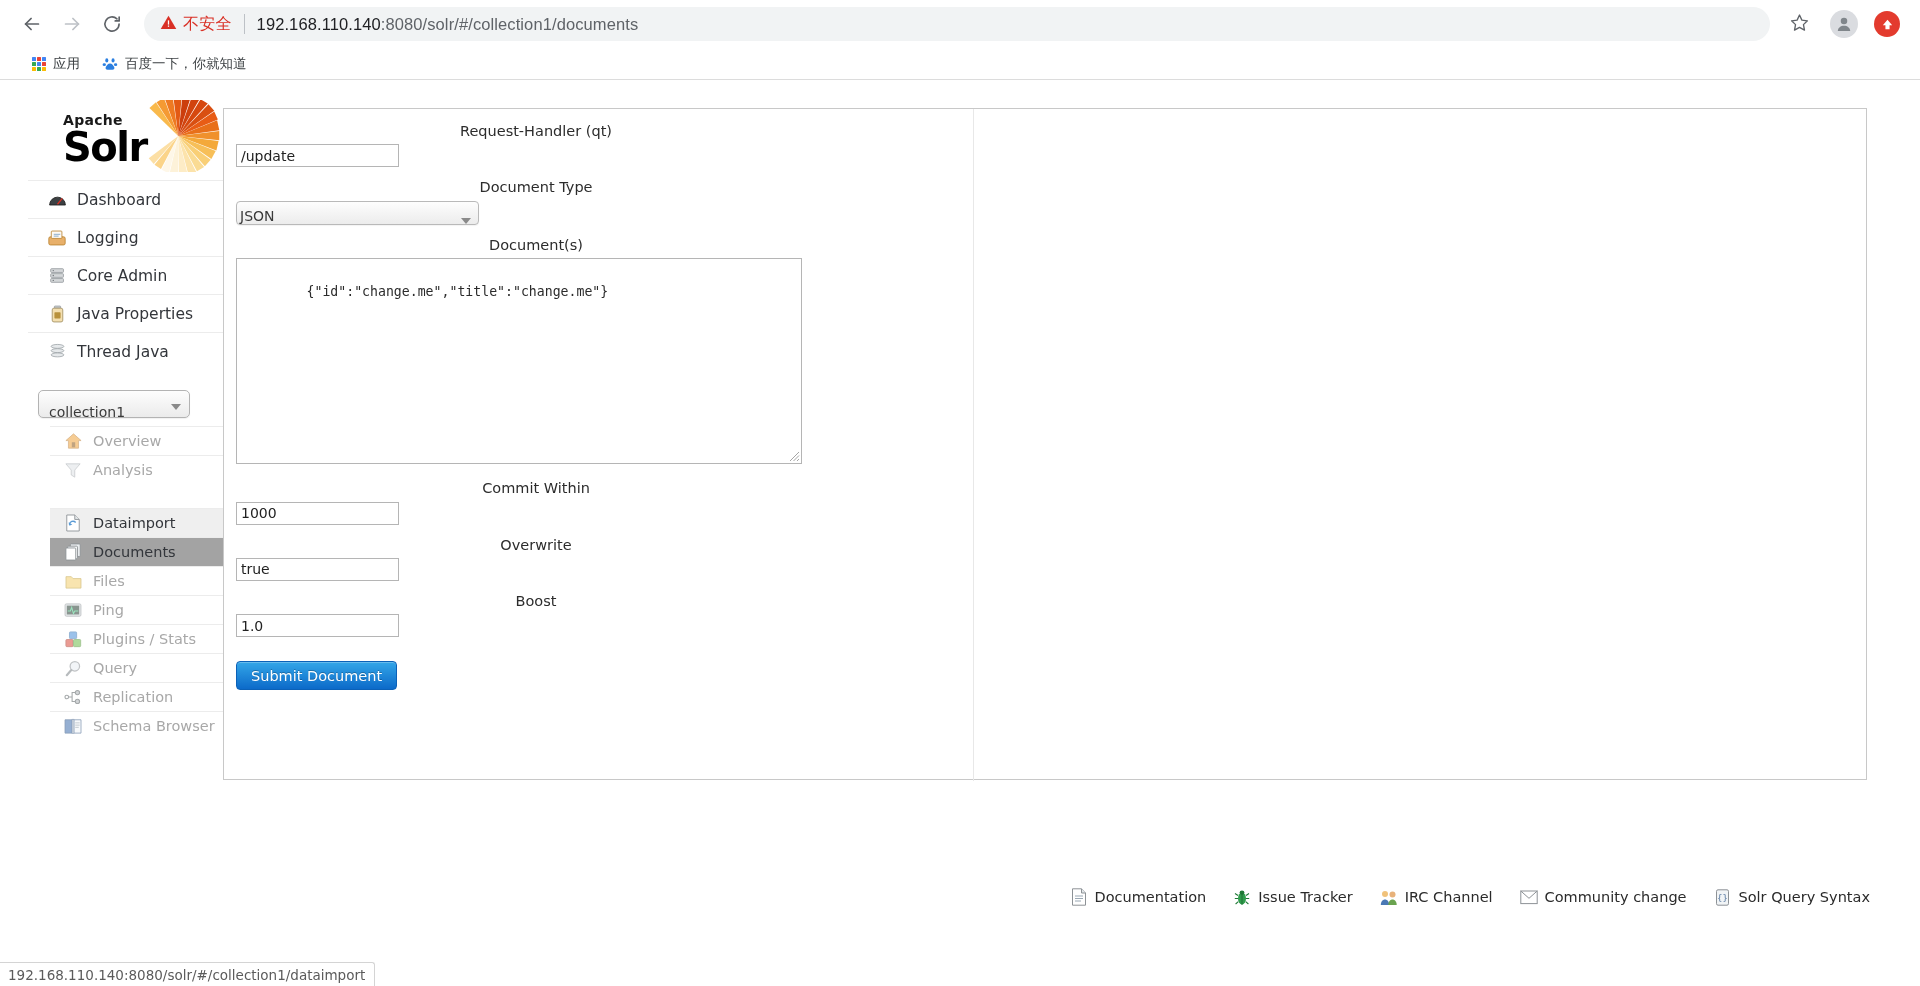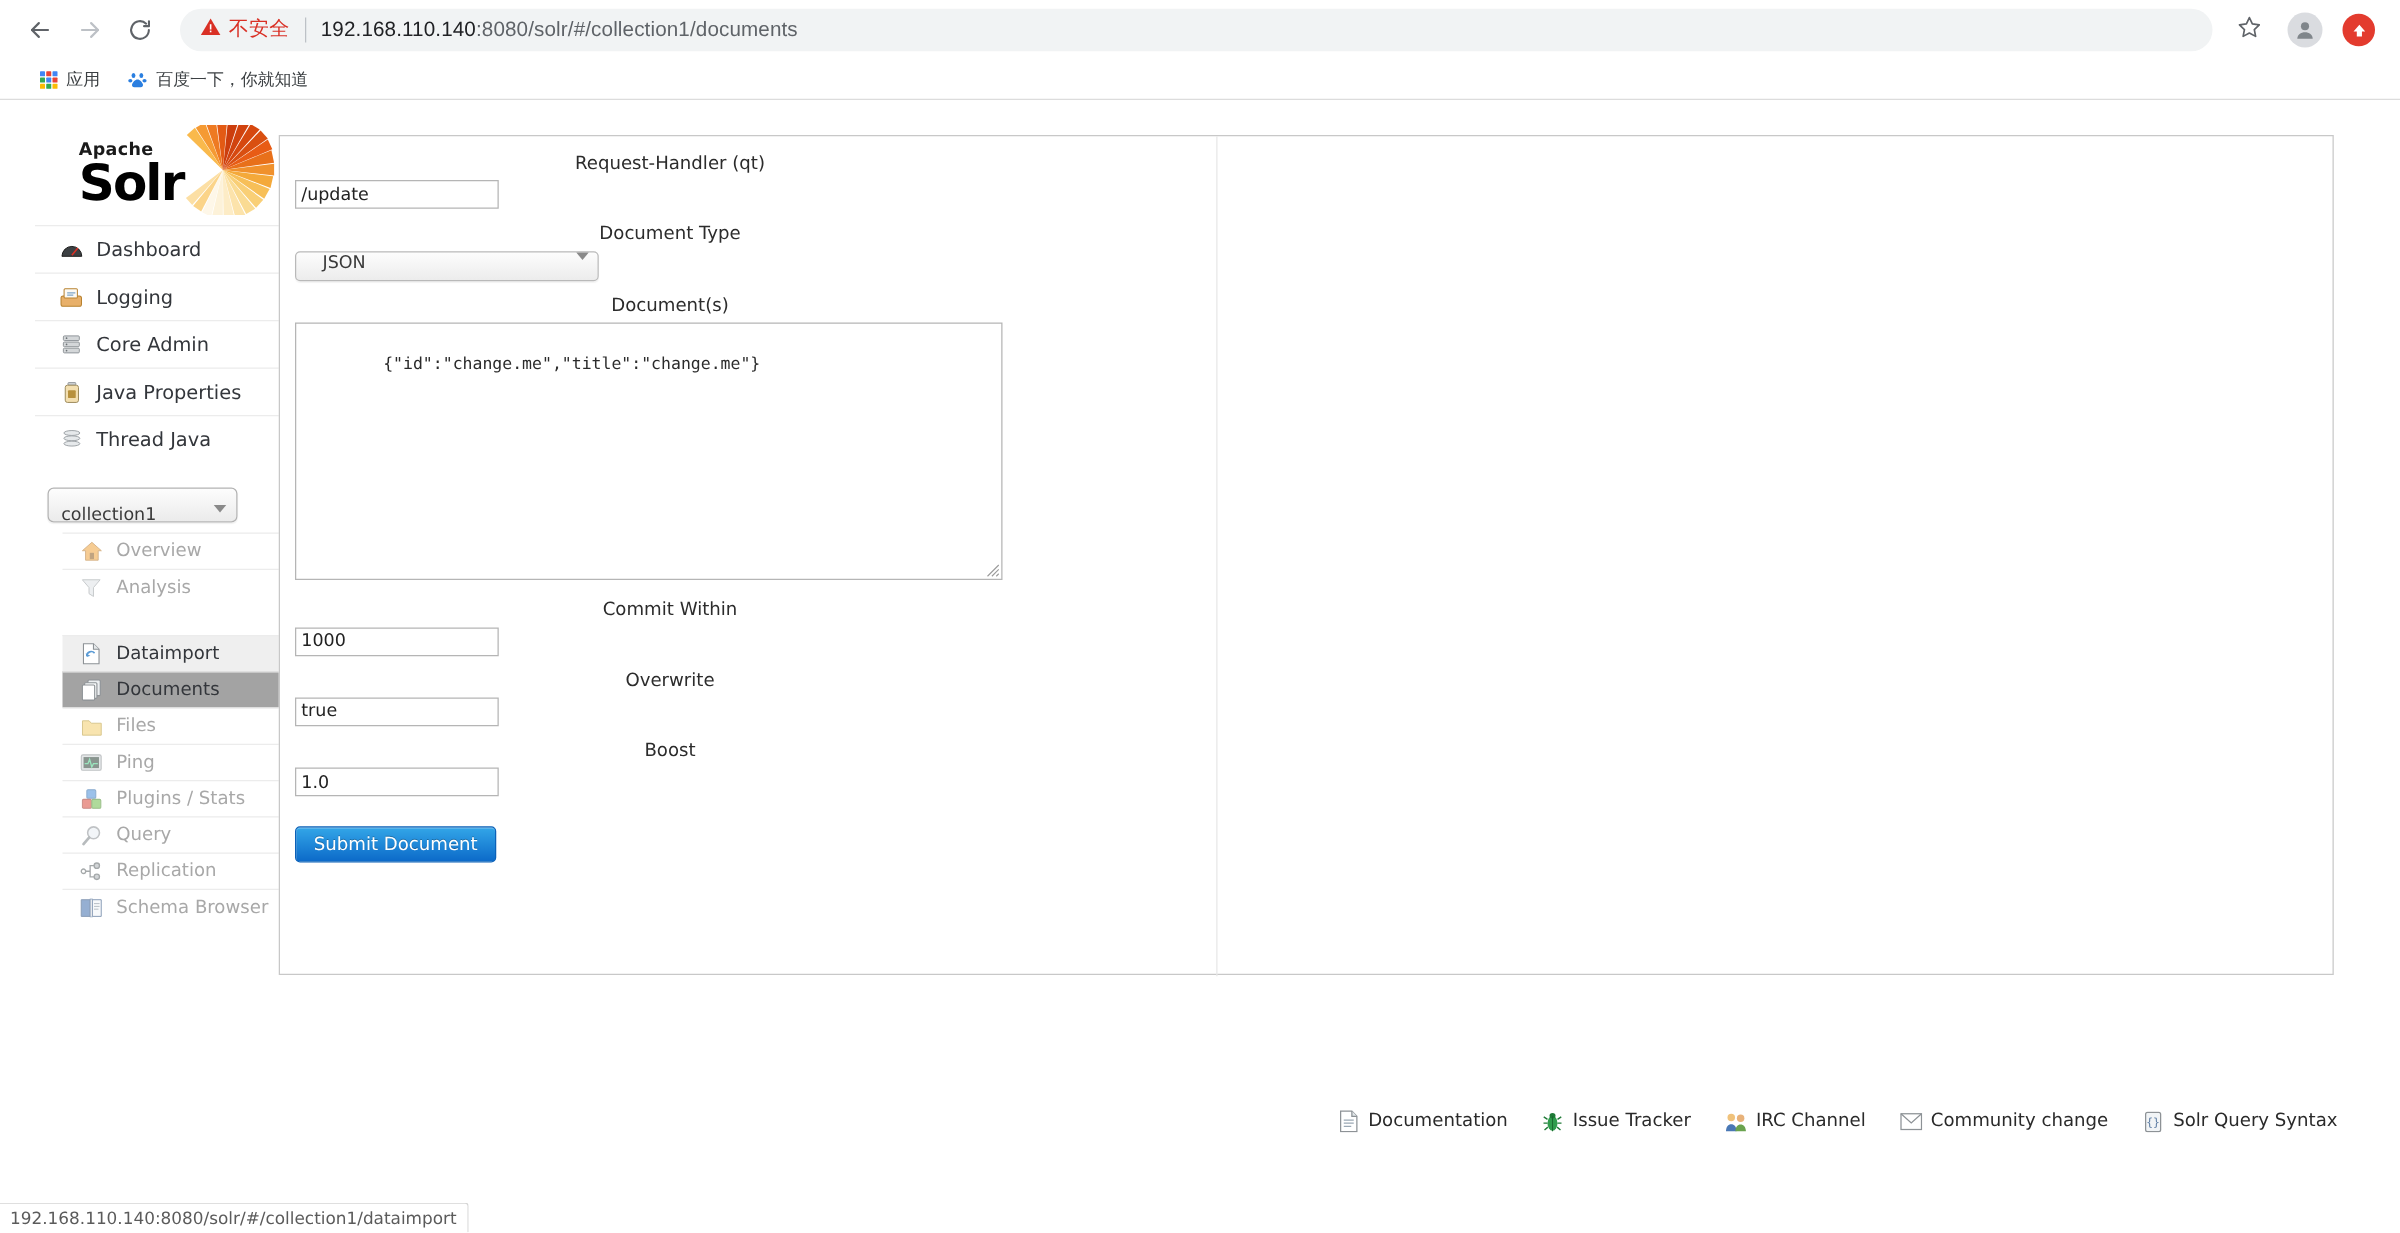--- a/index.html
+++ b/index.html
@@ -275,22 +275,22 @@
     align-items: center;
     margin-bottom: 12px;
   }
   #doctype-select {
     width: 243px;
     height: 24px;
     border: 1px solid #b9b9b9;
     border-radius: 4px;
     background: linear-gradient(#fdfdfd, #ececec);
     display: flex;
-    align-items: flex-start;
-    padding: 0 7px 0 21px;
+    align-items: flex-end;
+    padding: 0 7px 0 3px;
     font-size: 14px;
     color: #3a3a3a;
     font-family: "DejaVu Sans", sans-serif;
     margin-bottom: 12px;
     box-shadow: 0 1px 1px rgba(0,0,0,0.05);
   }
   #doctype-select .lbl { flex: 1 1 auto; }
 
   #doc-textarea {
     width: 566px;

